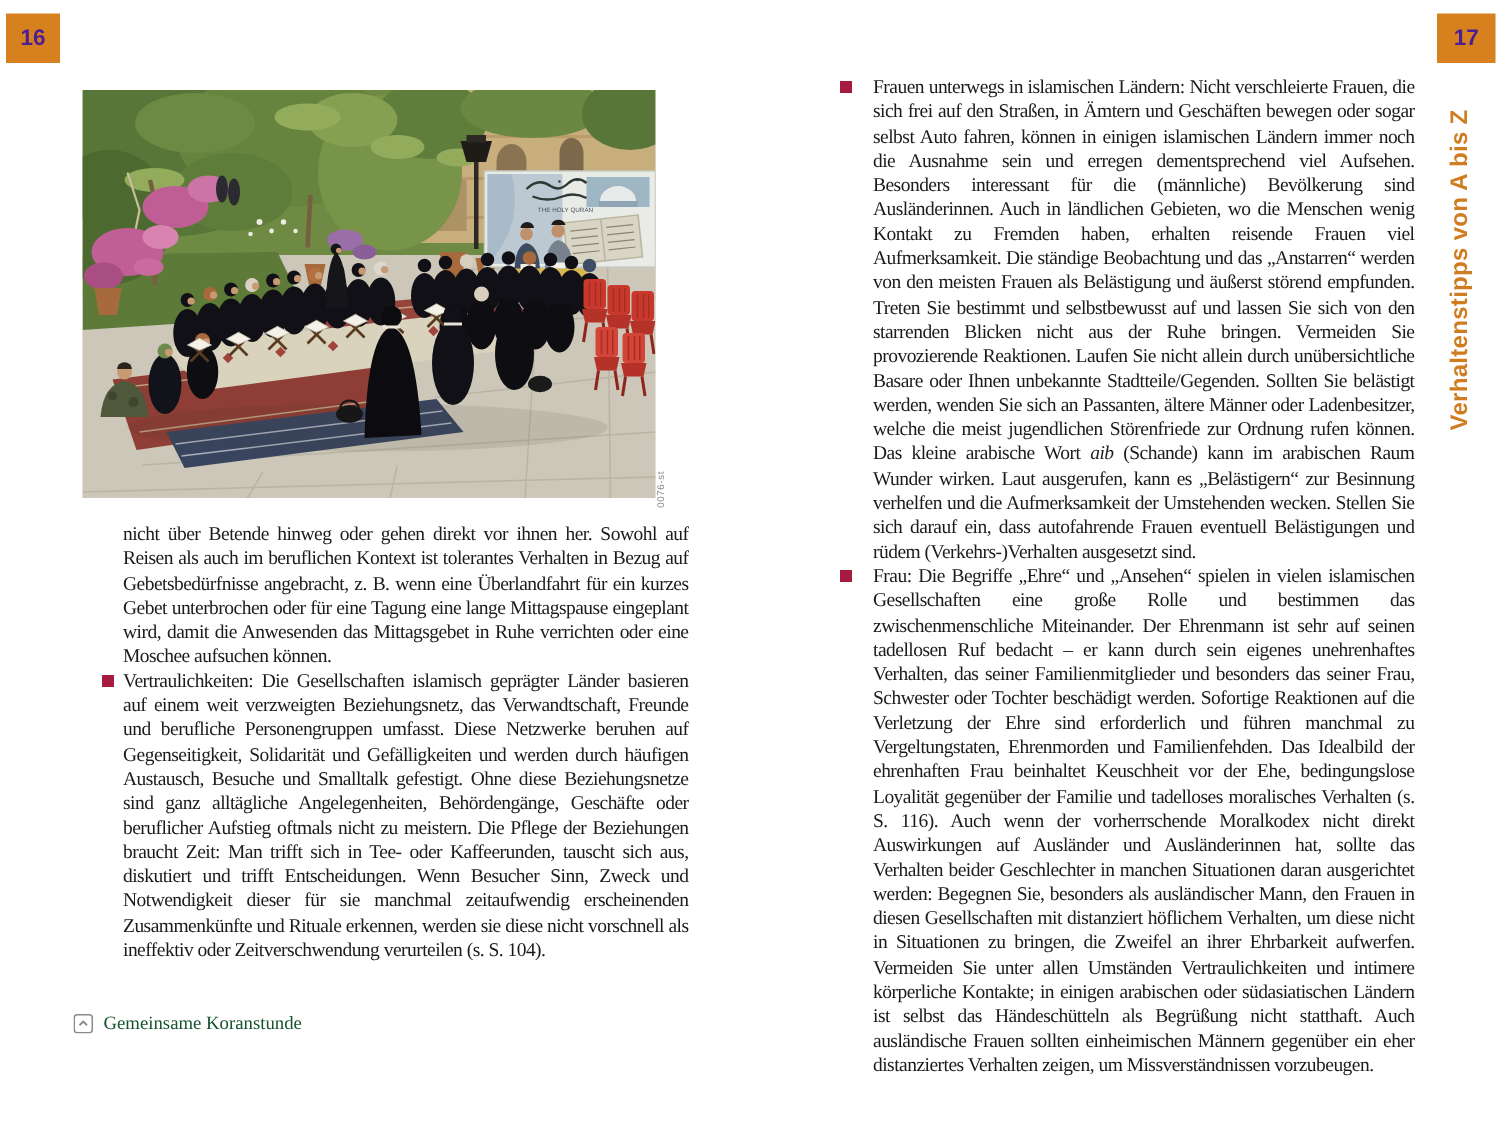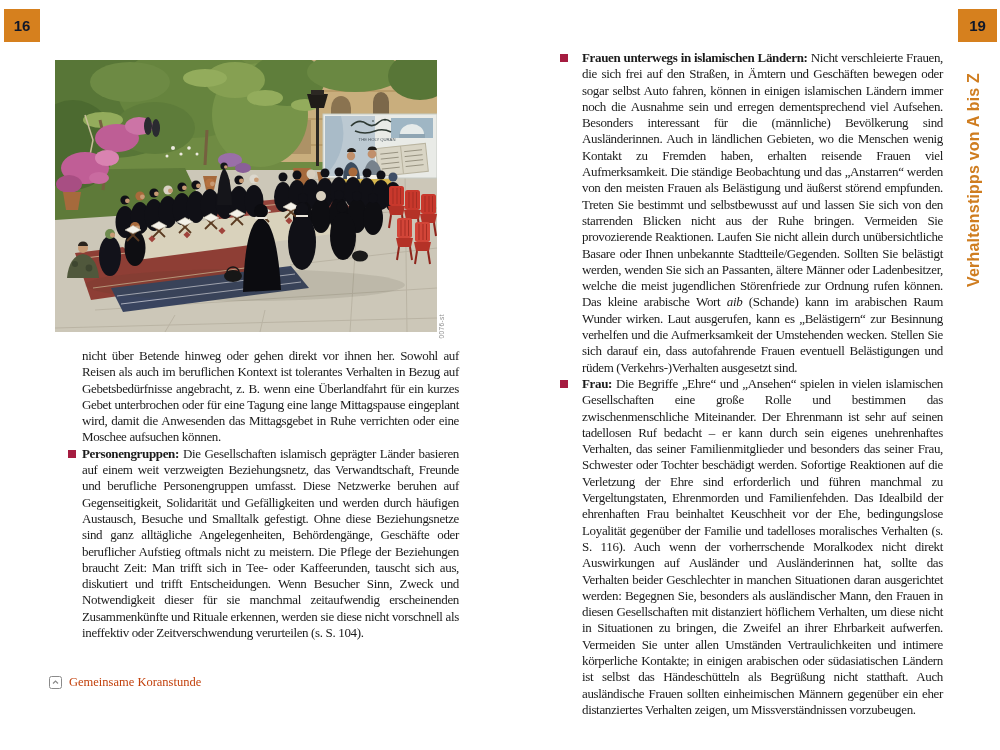--- a/index.html
+++ b/index.html
@@ -1,20 +1,20 @@
 <!DOCTYPE html>
 <html lang="de"><head>
 <meta charset="utf-8">
 <style>
   *{margin:0;padding:0;box-sizing:border-box}
   html,body{width:1000px;height:750px;background:#ffffff;overflow:hidden}
   body{position:relative;font-family:"Liberation Serif",serif;color:#1b1b1b}
 
   .pgblock{position:absolute;top:9px;height:33px;line-height:33px;background:#D6801E;
-           color:#0f172a;font-family:"Liberation Sans",sans-serif;font-weight:bold;
+           color:#4c1d95;font-family:"Liberation Sans",sans-serif;font-weight:bold;
            font-size:15px;text-align:center}
   .pgblock.left{left:4px;width:36px}
   .pgblock.right{right:3px;width:39px}
 
   .sidetab{position:absolute;left:844px;top:171px;width:260px;height:18px;
            transform:rotate(-90deg);font-family:"Liberation Sans",sans-serif;
            font-weight:bold;font-size:16px;letter-spacing:.2px;color:#CF7D20;
            text-align:center;line-height:18px;white-space:nowrap}
 
   .photo{position:absolute;left:55px;top:60px;width:382px;height:272px;margin:0;
@@ -27,34 +27,34 @@
 
   .col{position:absolute;text-align:justify;font-size:13px;line-height:16.3px;
        letter-spacing:-.35px}
   .col-left{left:82px;top:348px;width:377px}
   .col-right{left:582px;top:50px;width:361px}
   .intro,.entry{margin:0}
   .entry{position:relative}
   .sq{position:absolute;top:4px;width:8px;height:8px;background:#A51C40}
   .col-left .sq{left:-14px}
   .col-right .sq{left:-22px}
-  .term{font-weight:bold}
+  .term{font-weight:normal}
   .etext i,i.etext{}
 
   .caption{position:absolute;left:49px;top:675px;display:flex;align-items:center;
-           gap:7px;font-size:12.5px;color:#c2410c}
+           gap:7px;font-size:12.5px;color:#14532d}
   .capicon{width:13px;height:13px;flex:0 0 13px}
 </style>
 </head>
 <body>
 
 <div>
 
   <div class="pgblock left">16</div>
-  <div class="pgblock right">19</div>
+  <div class="pgblock right">17</div>
   <div class="sidetab">Verhaltenstipps von A bis Z</div>
 
   <figure class="photo">
     <svg viewBox="0 0 382 272" width="382" height="272" xmlns="http://www.w3.org/2000/svg">
 
       <g>
         <rect x="0" y="0" width="382" height="140" fill="#6F8B43"></rect>
         <rect x="0" y="110" width="382" height="162" fill="#CCC7B8"></rect>
         <g stroke="#BAB4A4" stroke-width="1">
           <line x1="255" y1="120" x2="382" y2="112"></line>
@@ -383,21 +383,21 @@
         </g>
       </g>
     </svg>
   </figure>
 
   <div class="credit">0076-st</div>
 
   <div class="col col-left">
     <p class="intro">nicht über Betende hinweg oder gehen direkt vor ihnen her. Sowohl auf Reisen als auch im beruflichen Kontext ist tolerantes Verhalten in Bezug auf Gebetsbedürfnisse angebracht, z. B. wenn eine Überlandfahrt für ein kurzes Gebet unterbrochen oder für eine Tagung eine lange Mittagspause eingeplant wird, damit die Anwesenden das Mittagsgebet in Ruhe verrichten oder eine Moschee aufsuchen können.</p>
     <p class="entry">
-      <span class="sq"></span><b class="term">Personengruppen:</b>
+      <span class="sq"></span><b class="term">Vertraulichkeiten:</b>
       <span class="etext">Die Gesellschaften islamisch geprägter Länder basieren auf einem weit verzweigten Beziehungsnetz, das Verwandtschaft, Freunde und berufliche Personengruppen umfasst. Diese Netzwerke beruhen auf Gegenseitigkeit, Solidarität und Gefälligkeiten und werden durch häufigen Austausch, Besuche und Smalltalk gefestigt. Ohne diese Beziehungsnetze sind ganz alltägliche Angelegenheiten, Behördengänge, Geschäfte oder beruflicher Aufstieg oftmals nicht zu meistern. Die Pflege der Beziehungen braucht Zeit: Man trifft sich in Tee- oder Kaffeerunden, tauscht sich aus, diskutiert und trifft Entscheidungen. Wenn Besucher Sinn, Zweck und Notwendigkeit dieser für sie manchmal zeitaufwendig erscheinenden Zusammenkünfte und Rituale erkennen, werden sie diese nicht vorschnell als ineffektiv oder Zeitverschwendung verurteilen (s. S. 104).</span>
     </p>
   </div>
 
   <div class="caption">
     <svg class="capicon" viewBox="0 0 13 13" width="13" height="13">
       <rect x="0.5" y="0.5" width="12" height="12" rx="2" fill="none" stroke="#8a8a8a"></rect>
       <path d="M4 7.5 L6.5 5 L9 7.5" fill="none" stroke="#8a8a8a" stroke-width="1.2"></path>
     </svg>
     <span>Gemeinsame Koranstunde</span>

